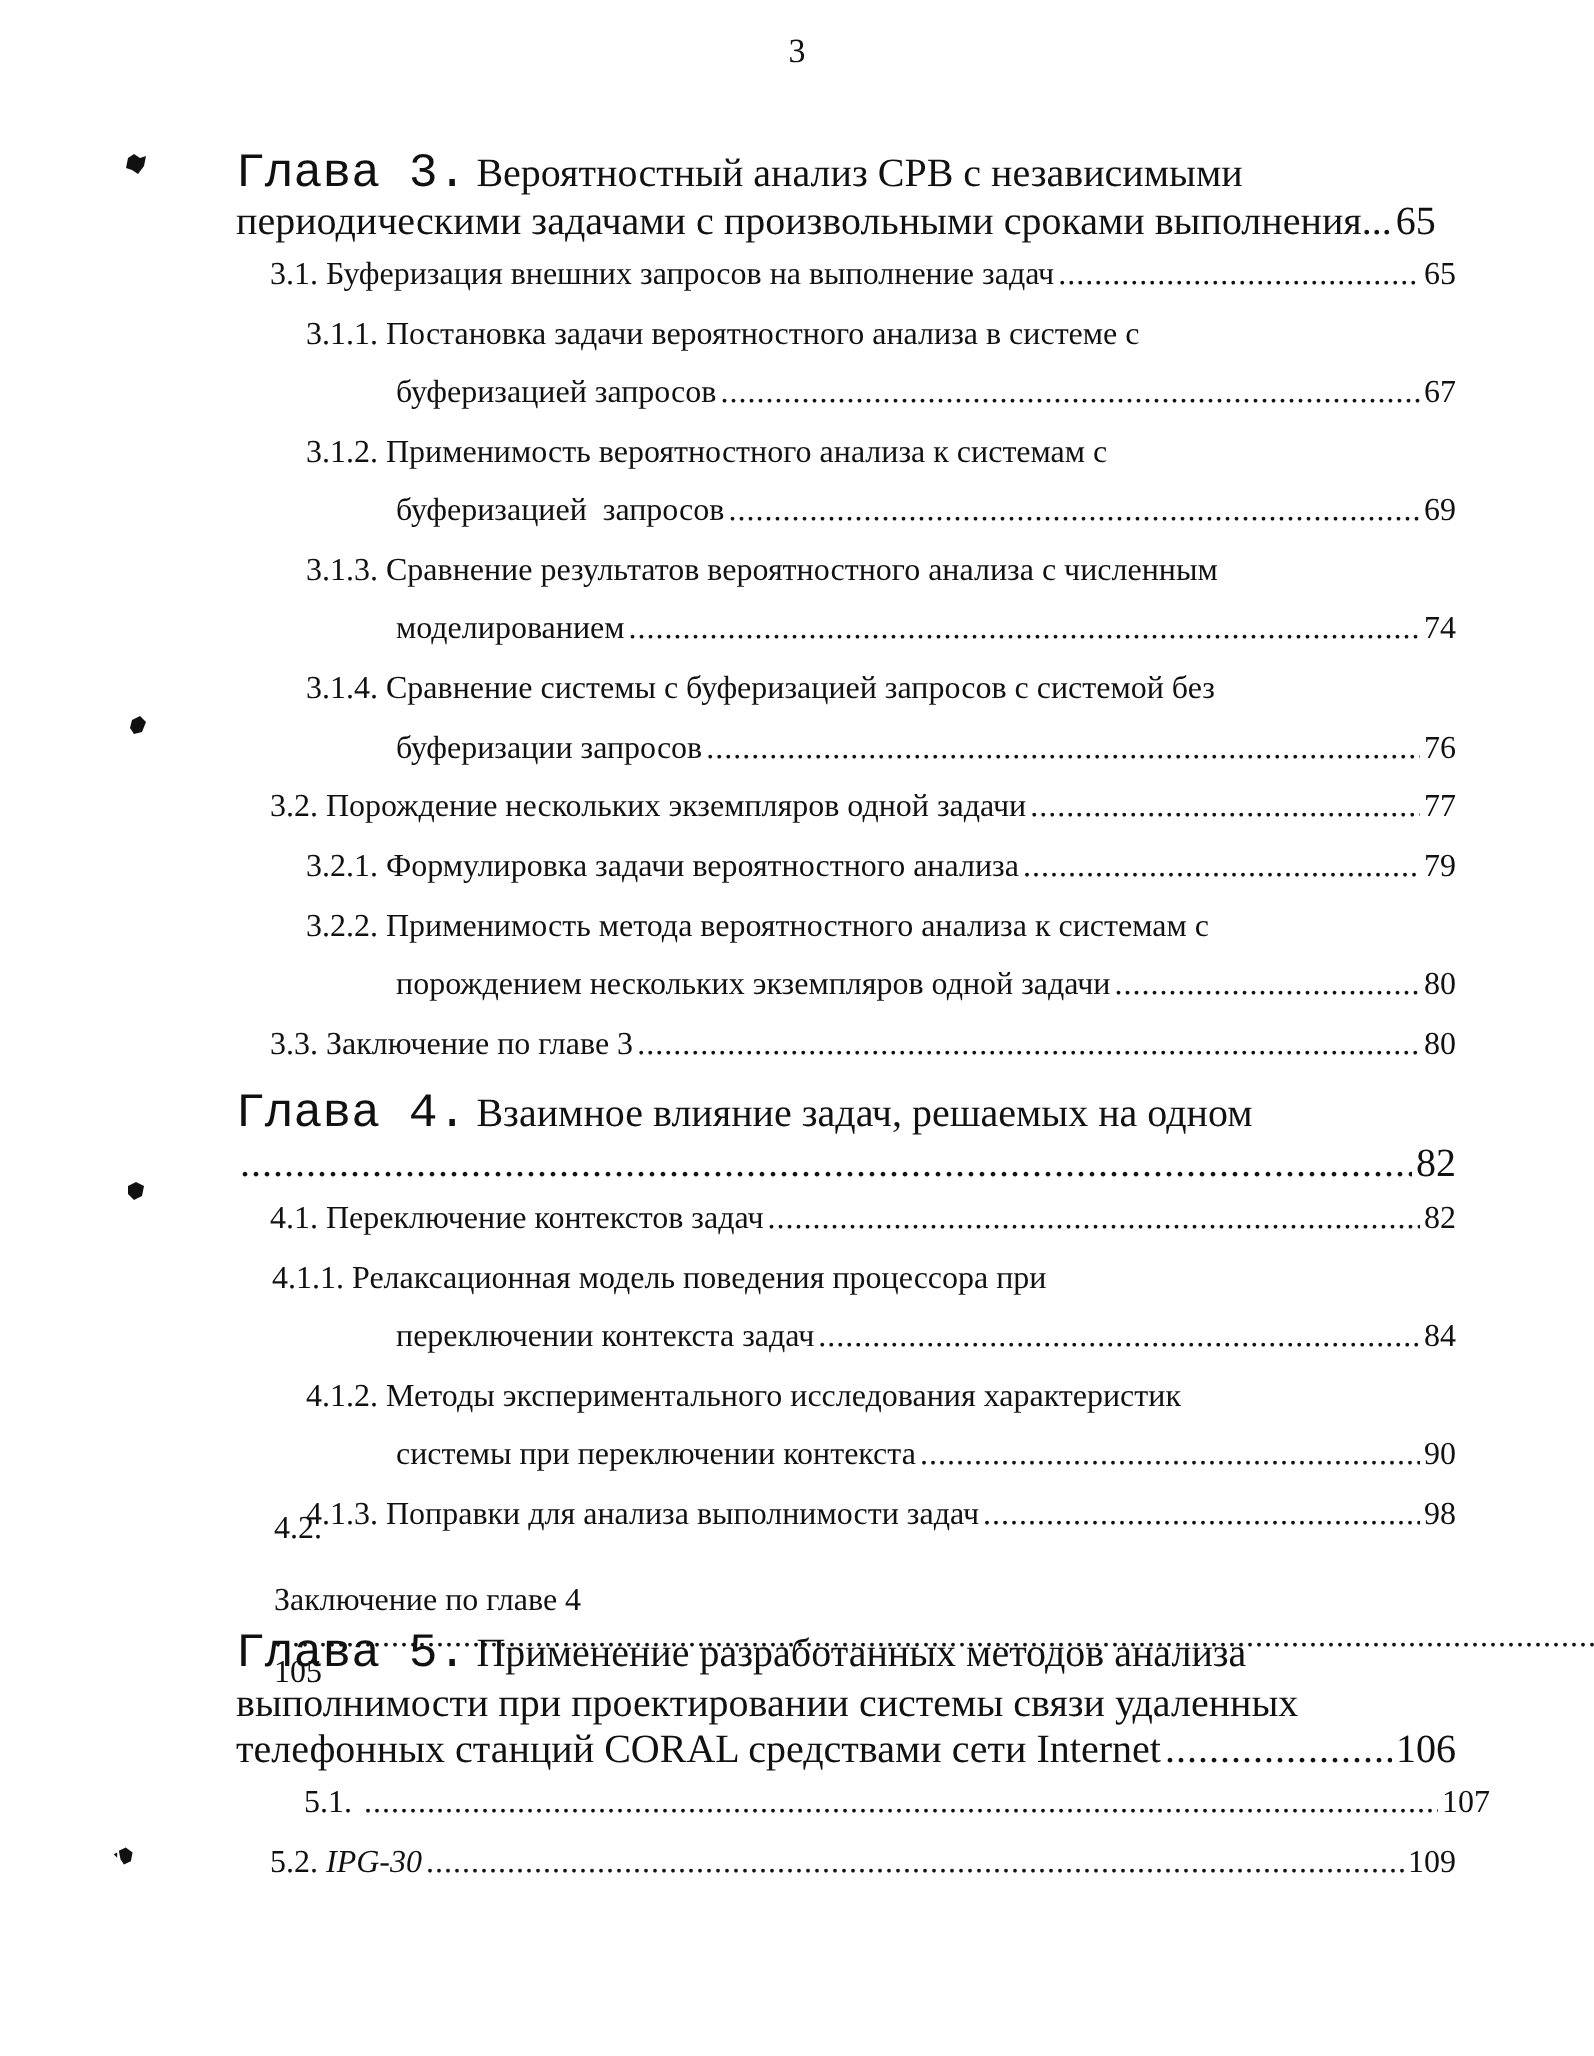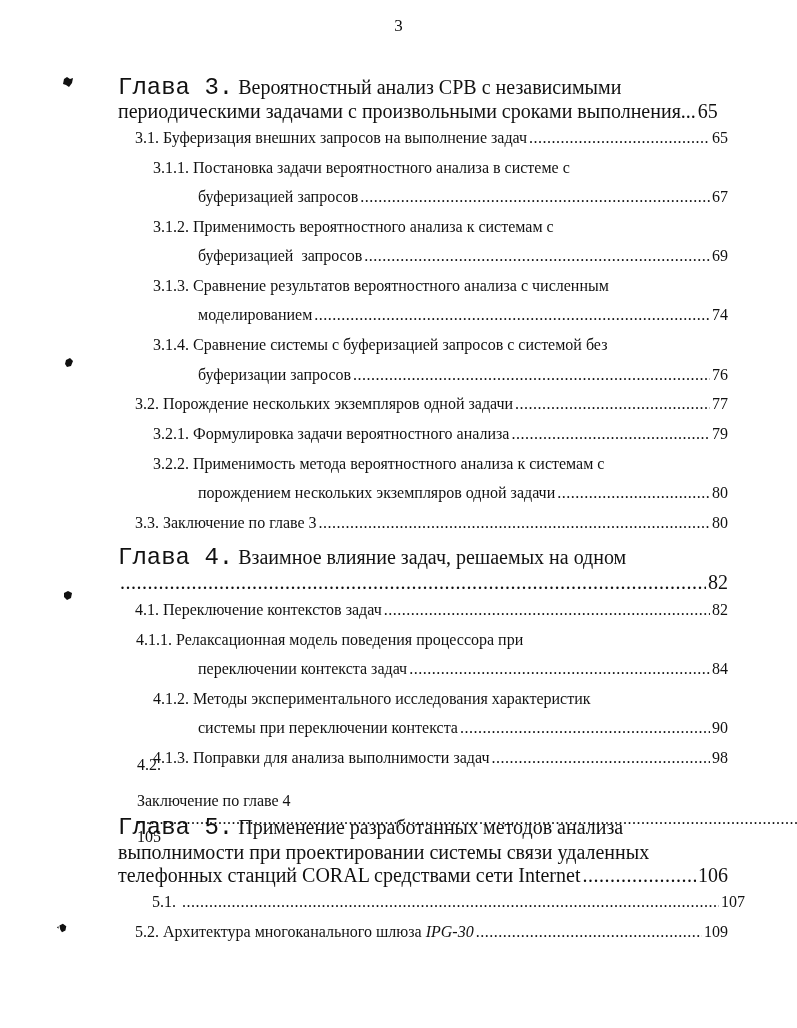--- a/index.html
+++ b/index.html
@@ -189,17 +189,16 @@
 </div>
 
 <div class="row sec" style="left:135px;top:893px;width:593px;margin-left:17px;">
   <span class="txt">5.1.</span>&nbsp;
   <span class="dots"></span>
   <span class="pg">107</span>
 </div>
 
 <div class="row sec" style="left:135px;top:923px;width:593px;">
   <span class="txt">5.2.</span>&nbsp;
-  <span class="txt" style="white-space:pre;">Архитектура многоканального шлюза </span>
   <span class="txt ital">IPG-30</span>
   <span class="dots"></span>
   <span class="pg">109</span>
 </div>
 
 </body></html>

